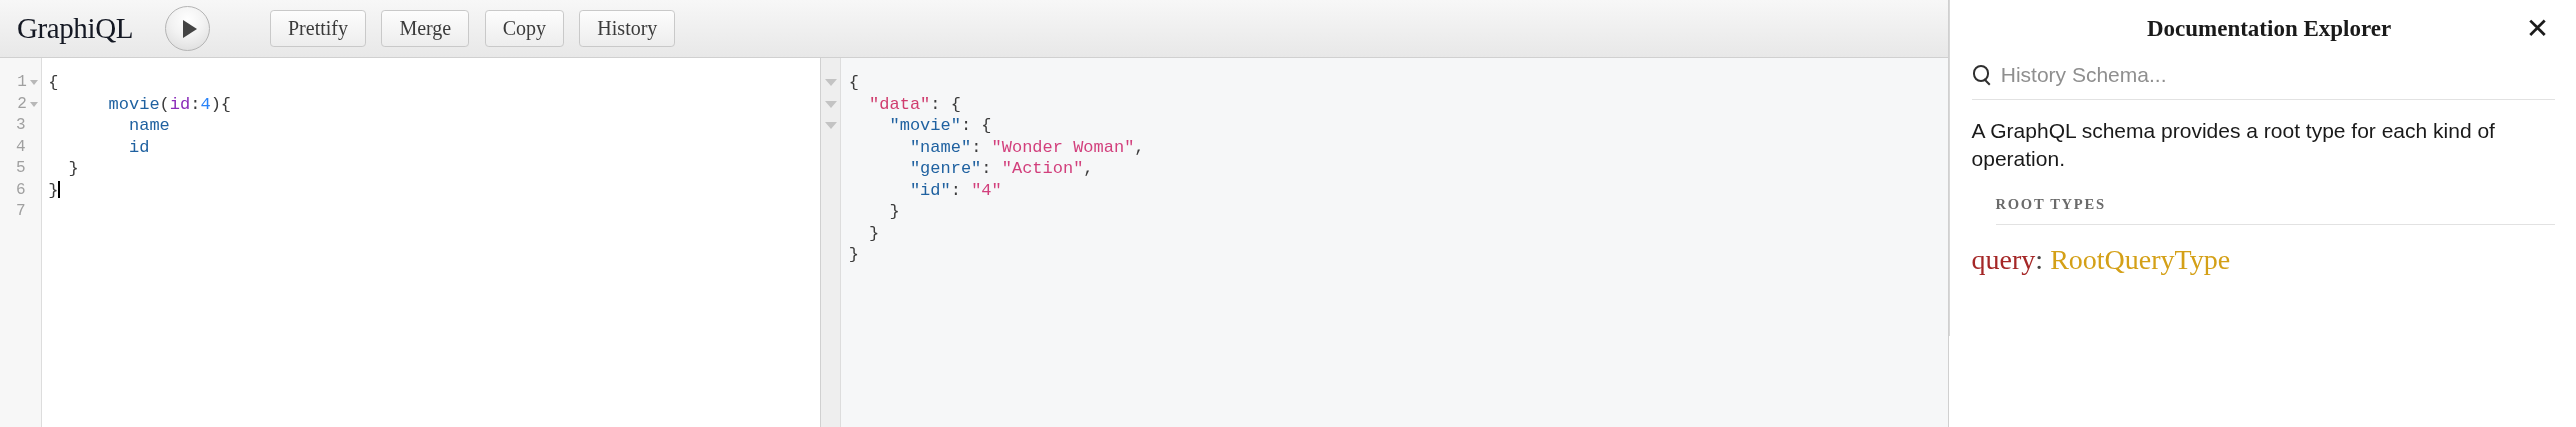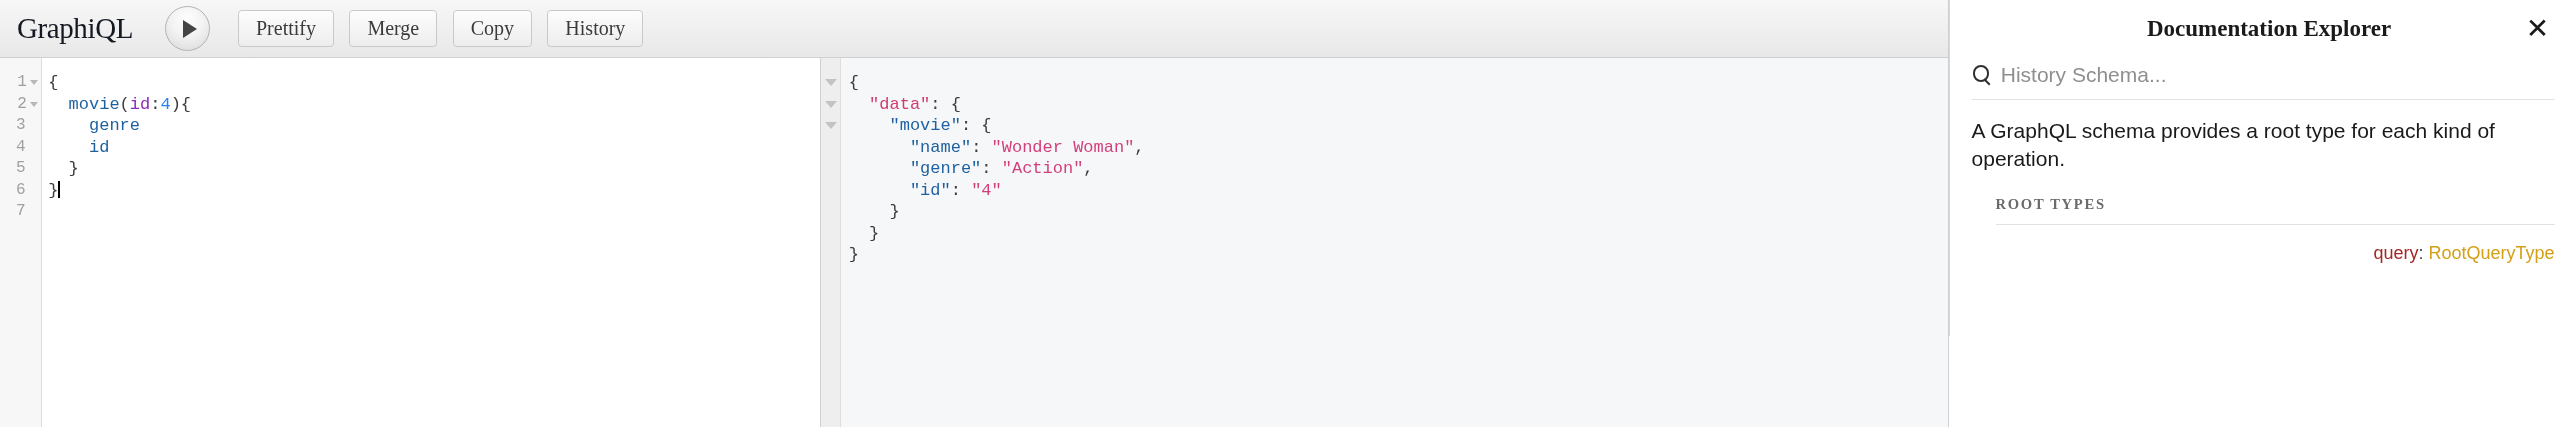--- a/index.html
+++ b/index.html
@@ -137,21 +137,21 @@
     overflow: hidden;
     position: relative;
   }
   .code-row {
     height: 21.5px;
     line-height: 21.5px;
     white-space: pre;
     color: #333333;
   }
   .tk-punct { color: #3b3b3b; }
-  .tk-field { color: #1f61a0; }
+  .tk-field { color: #1f61a0; margin-left: 40px; }
   .tk-arg   { color: #8b2bb9; }
   .tk-num   { color: #2882f9; }
   .cursor {
     display: inline-block;
     width: 1.5px;
     height: 17px;
     background: #000;
     vertical-align: -3.1px;
   }
 
@@ -293,44 +293,43 @@
     letter-spacing: 1.7px;
     color: #6b6b6b;
     padding: 23px 0 10.8px 0;
     border-bottom: 1.5px solid #e2e2e2;
     margin-left: 24px;
   }
   #root-types-list {
     padding-top: 18.5px;
   }
   .root-type-row {
-    font-family: Liberation Sans, sans-serif;
-    font-size: 18px;
+    font-family: Liberation Serif, serif;
+    font-size: 28px;
     line-height: 1.2;
     cursor: pointer;
     white-space: nowrap;
-    text-align: right;
   }
   .rt-field { color: #a52727; }
   .rt-colon { color: #444444; }
   .rt-type  { color: #d4a017; }
 </style>
 </head>
 <body>
 
 <div id="app">
 
   <div id="graphiql">
 
     <div id="toolbar">
       <div id="logo">GraphiQL</div>
       <div id="execute-button">
         <div class="tri"></div>
       </div>
-      <div id="toolbar-buttons" style="display:flex;align-items:center;">
+      <div id="toolbar-buttons" style="display:flex;align-items:center;margin-left:32px;">
           <div class="tb-btn">Prettify</div>
           <div class="tb-btn">Merge</div>
           <div class="tb-btn">Copy</div>
           <div class="tb-btn">History</div>
         </div>
     </div>
 
     <div id="editors">
 
       <div id="query-pane">
@@ -360,21 +359,21 @@
               <span class="fold-spacer"></span>
             </div>
             <div class="gutter-row">
               <span>7</span>
               <span class="fold-spacer"></span>
             </div>
           </div>
         <div id="query-code">
             <div class="code-row"><span class="tk-punct">{</span></div>
             <div class="code-row"><span class="tk-punct">  </span><span class="tk-field">movie</span><span class="tk-punct">(</span><span class="tk-arg">id</span><span class="tk-punct">:</span><span class="tk-num">4</span><span class="tk-punct">)</span><span class="tk-punct">{</span></div>
-            <div class="code-row"><span class="tk-punct">    </span><span class="tk-field">genre</span></div>
+            <div class="code-row"><span class="tk-punct">    </span><span class="tk-field">name</span></div>
             <div class="code-row"><span class="tk-punct">    </span><span class="tk-field">id</span></div>
             <div class="code-row"><span class="tk-punct">  }</span></div>
             <div class="code-row"><span class="tk-punct">}</span><span class="cursor"></span></div>
           </div>
       </div>
 
       <div id="result-pane">
         <div id="result-gutter">
             <div class="rfold">
               <span class="caret"></span>

